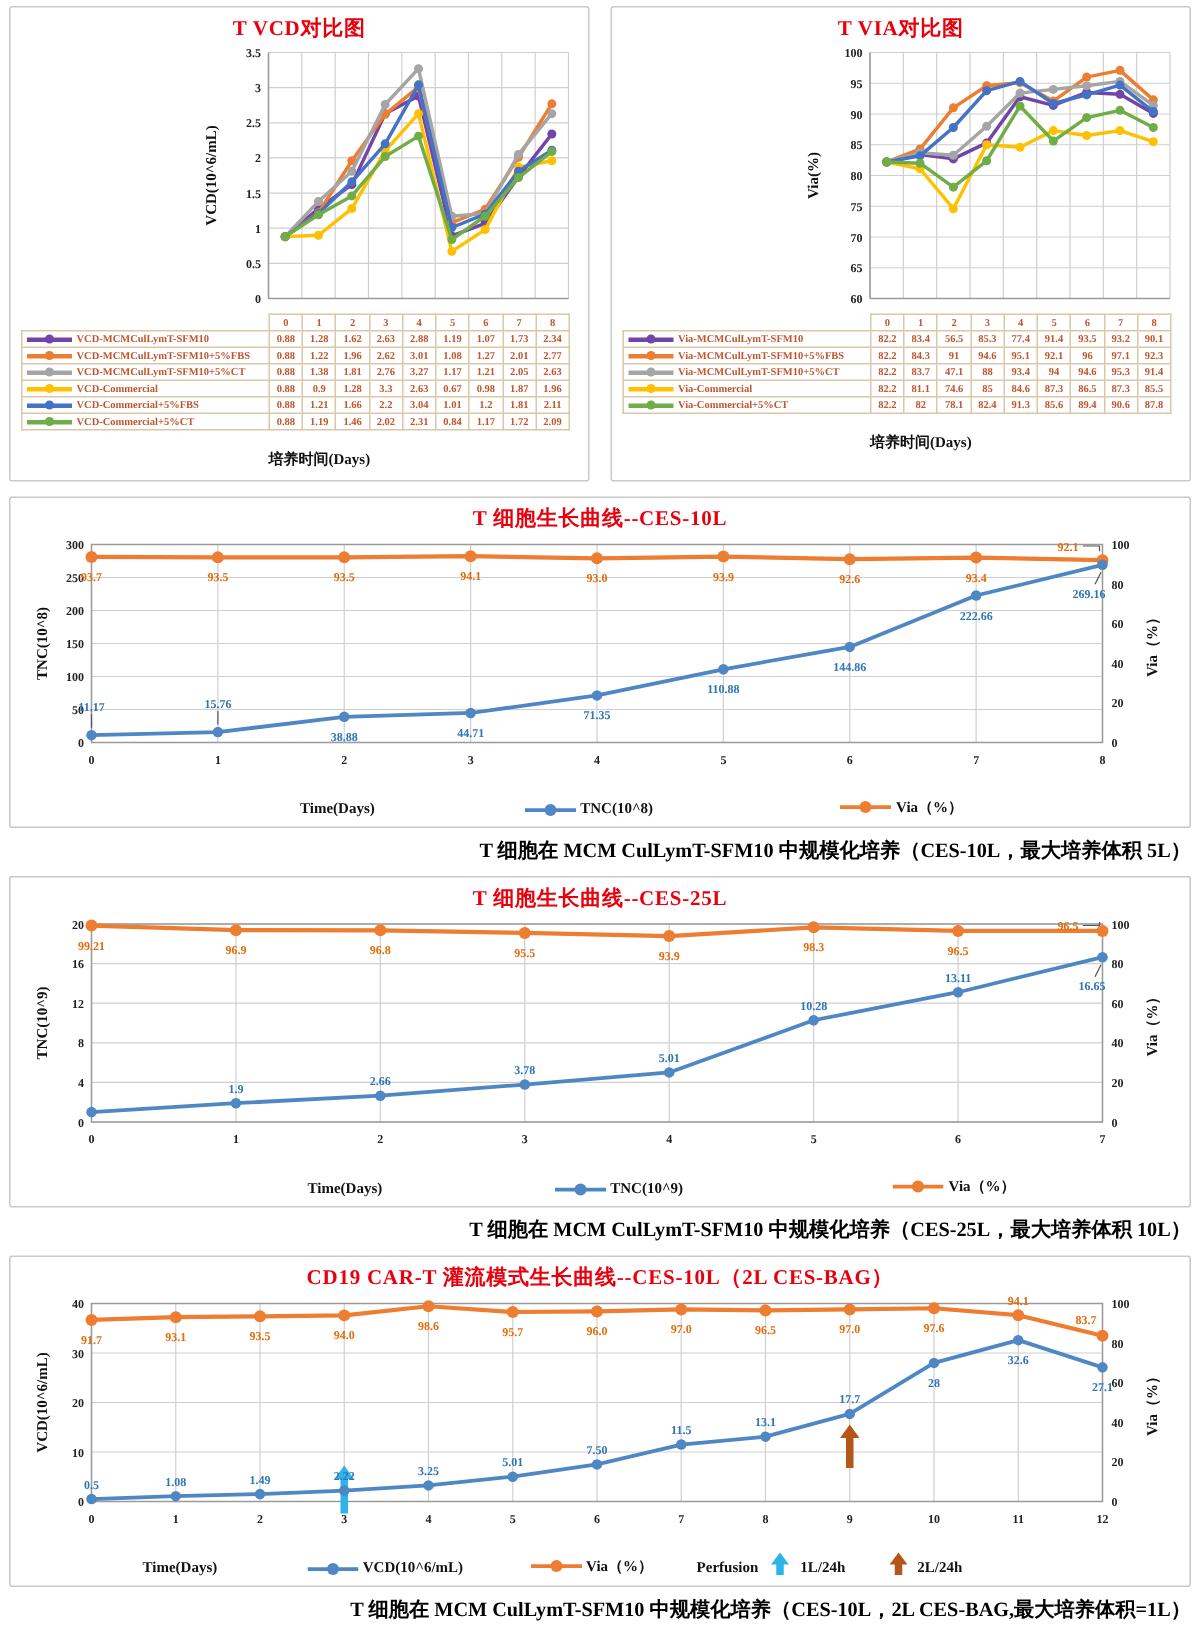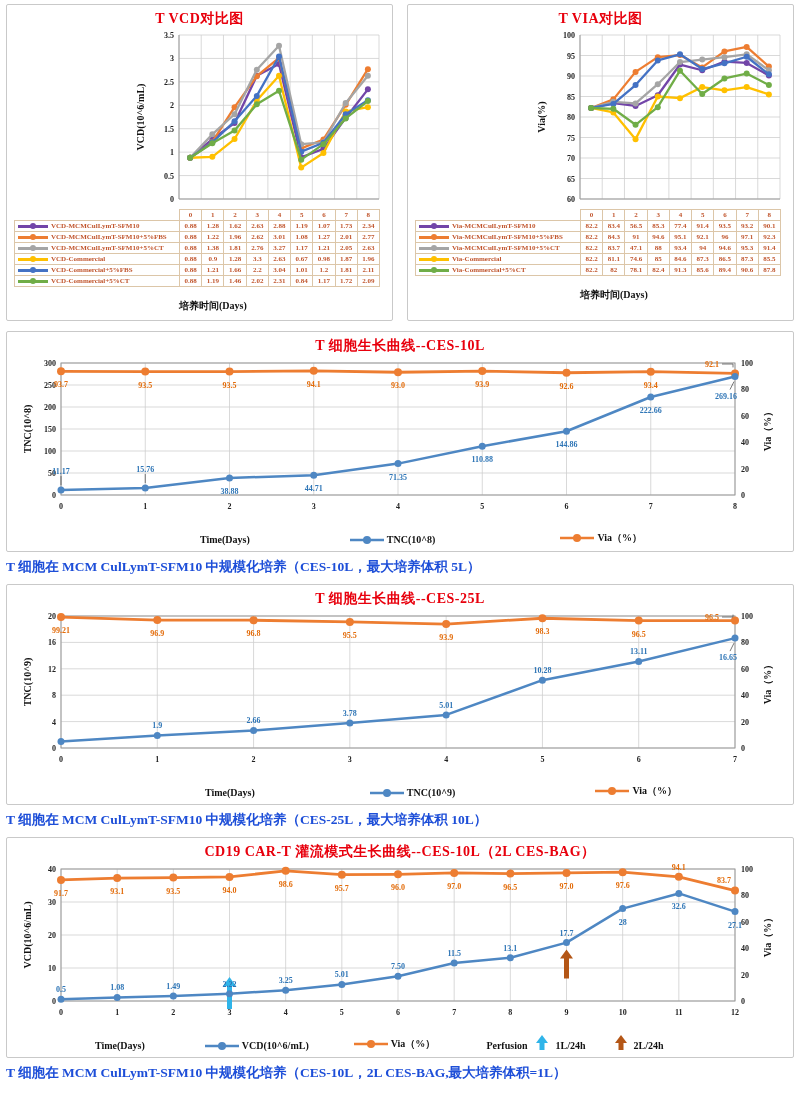--- a/index.html
+++ b/index.html
@@ -18,21 +18,21 @@
     font-family:"Liberation Serif",serif}
   table.cmp td.blank{border:none;background:#fff}
   table.cmp td.name{text-align:left;padding-left:3px}
   .swatchwrap{display:inline-block;position:relative;width:30px;height:7px;vertical-align:middle;margin-right:3px}
   .swatchline{position:absolute;left:0;top:2.5px;width:30px;height:2.5px}
   .swatchdot{position:absolute;left:12px;top:0.5px;width:6px;height:6px;border-radius:50%}
   .xlabel{font-size:10px;font-weight:bold;color:#111;margin-top:12px;margin-left:165px;width:200px}
   .wide-panel{padding:5px 8px 6px;margin-bottom:4px}
   .legend-row{display:flex;align-items:flex-end;font-size:10px;font-weight:bold;color:#111;height:20px}
   .leg{display:flex;align-items:center;gap:3px}
-  .caption{text-align:left;color:#1d4ed8;font-weight:bold;font-size:13.5px;margin:6px 0 8px}
+  .caption{text-align:right;color:#000000;font-weight:bold;font-size:13.5px;margin:6px 0 8px}
   .tick{font:bold 8px "Liberation Serif",serif;fill:#222}
   .ylab{font:bold 10px "Liberation Serif",serif;fill:#111}
   .dlab-b{font:bold 8px "Liberation Serif",serif;fill:#2e75b6}
   .dlab-o{font:bold 8px "Liberation Serif",serif;fill:#e36c0a}
 </style>
 </head>
 <body>
 
 <div class="page">
 
@@ -737,21 +737,21 @@
           </svg>
         <span>VCD(10^6/mL)</span>
       </span>
       <span class="leg" style="margin-left:45px">
         <svg width="34" height="10">
             <line x1="0" y1="5" x2="34" y2="5" stroke="#ed7d31" stroke-width="2.5"></line>
             <circle cx="17" cy="5" r="4" fill="#ed7d31"></circle>
           </svg>
         <span>Via（%）</span>
       </span>
-      <span style="margin-left:51px">Perfusion</span>
+      <span style="margin-left:29px">Perfusion</span>
       <svg width="14" height="17" style="margin-left:8px">
           <polygon points="7,1 13,9 9.5,9 9.5,16 4.5,16 4.5,9 1,9" fill="#2fb4e9"></polygon>
         </svg>
       <span style="margin-left:6px">1L/24h</span>
       <svg width="14" height="17" style="margin-left:28px">
           <polygon points="7,1 13,9 9.5,9 9.5,16 4.5,16 4.5,9 1,9" fill="#b45616"></polygon>
         </svg>
       <span style="margin-left:6px">2L/24h</span>
     </div>
   </section>

